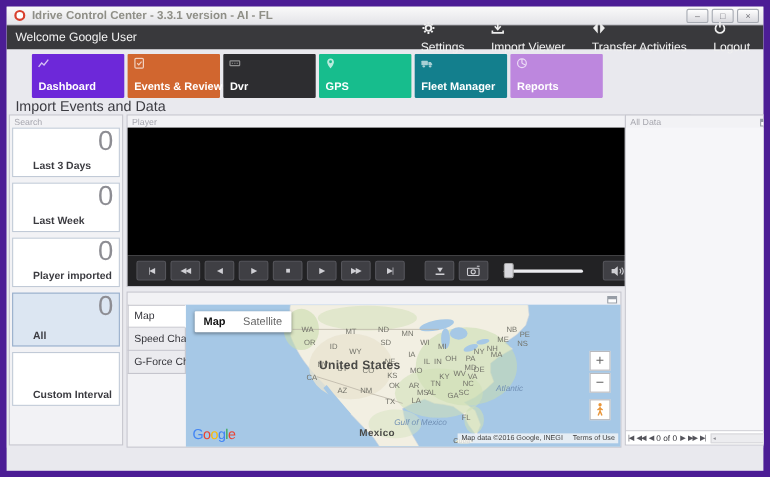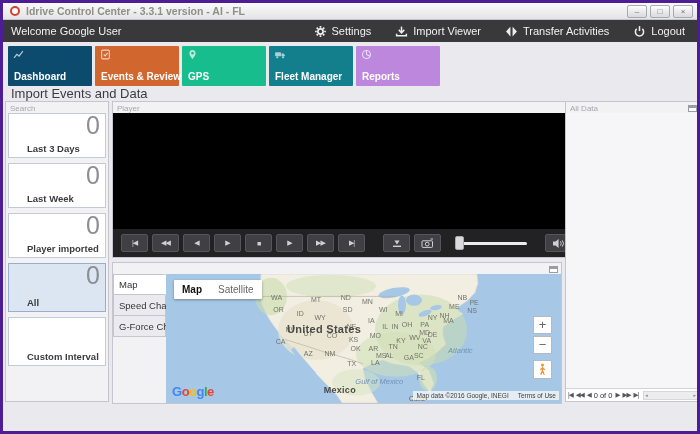--- a/index.html
+++ b/index.html
@@ -1,31 +1,31 @@
 <!DOCTYPE html>
 <html><head>
 <meta charset="utf-8">
 <style>
   * { margin:0; padding:0; box-sizing:border-box; }
   html,body { width:700px; height:434px; }
   body { font-family:"Liberation Sans", sans-serif; background:#d4d4d8; }
-  .window { width:700px; height:434px; position:relative; background:#e9e9ee; border:3px solid #4c1d95; overflow:hidden; }
+  .window { width:700px; height:434px; position:relative; background:#e9e9ee; border:6px solid #4c1d95; overflow:hidden; }
 
   
   .titlebar { height:17px; background:linear-gradient(#fafafa,#e4e4e8); display:flex; align-items:center; padding:0 4px 0 7px; border-bottom:1px solid #c4c4ca; }
   .app-logo { width:10px; height:10px; border:2px solid #d8402e; border-radius:50%; background:#fff; margin-right:6px; flex:none; }
   .title-text { font-size:10.5px; font-weight:bold; color:#8f8f87; white-space:nowrap; }
   .win-btns { margin-left:auto; display:flex; gap:3px; }
   .win-btn { width:20px; height:13px; background:linear-gradient(#fefefe,#d9d9de); border:1px solid #a6aab2; border-radius:2px; font-size:8px; line-height:11px; text-align:center; color:#6d6d74; cursor:default; }
 
   
   .toolbar { height:22px; background:#39393c; display:flex; align-items:center; padding:0 12px 0 8px; }
   .welcome { color:#f2f2f2; font-size:11px; }
   .tb-actions { margin-left:auto; display:flex; align-items:center; gap:24px; }
-  .tb-action { display:flex; gap:5px; color:#f0f0f0; font-size:11px; cursor:pointer; }
+  .tb-action { display:flex; gap:5px; color:#f0f0f0; font-size:11px; cursor:pointer;flex-direction:column; }
   .tb-action svg { display:block; }
 
   
   .tabs-row { display:flex; gap:3px; padding:4px 0 0 5px; height:44px; background:#e9e9ee; }
   .nav-tab { width:84px; height:40px; position:relative; padding:3px 5px; color:#fff; cursor:pointer; border-radius:1px; }
   .nav-tab .tab-label { position:absolute; left:6px; bottom:4px; font-size:10px; font-weight:bold; white-space:nowrap; }
   .nav-tab svg { opacity:.7; display:block; }
 
   .page-title { height:15px; font-size:13px; color:#3b3b41; padding-left:8px; background:#e9e9ee; }
 
@@ -70,21 +70,21 @@
   .country-lbl { position:absolute; font-size:11px; font-weight:bold; color:#4a4a47; transform:translate(-50%,-50%); letter-spacing:.3px; white-space:nowrap; }
   .mexico-lbl { font-size:9px; }
   .water-lbl { position:absolute; font-size:7.5px; font-style:italic; color:#7291b5; transform:translate(-50%,-50%); white-space:nowrap; }
   .cuba-lbl { position:absolute; font-size:6.5px; color:#5d5d54; transform:translate(-50%,-50%); }
   .mapsat { position:absolute; top:6px; left:8px; background:#fff; box-shadow:0 1px 3px rgba(0,0,0,.35); display:flex; border-radius:1px; }
   .mapsat .opt { padding:4px 8px; font-size:10px; color:#666; cursor:pointer; }
   .mapsat .opt.sel { font-weight:bold; color:#111; }
   .zoomctl { position:absolute; right:9px; top:42px; width:19px; }
   .zbtn { height:18px; background:#fff; border:1px solid #b9b9bd; text-align:center; font-size:13px; color:#666; line-height:15px; margin-bottom:2px; cursor:pointer; }
   .pegman { position:absolute; right:9px; top:86px; width:19px; height:19px; background:#fff; border:1px solid #b9b9bd; display:flex; align-items:center; justify-content:center; cursor:pointer; }
-  .g-logo { position:absolute; left:6px; bottom:4px; font-size:13px; font-weight:bold; letter-spacing:-.5px; }
+  .g-logo { position:absolute; left:6px; bottom:4px; font-size:13px; font-weight:normal; letter-spacing:-.5px; }
   .attr { position:absolute; right:2px; bottom:3px; display:flex; gap:9px; font-size:6.5px; color:#3e3e3e; background:rgba(247,247,247,.78); padding:1px 3px; }
   .attr .terms { cursor:pointer; }
 
   
   .alldata-panel { left:562px; top:0; width:136px; height:301px; }
   .alldata-body { flex:1; background:#f6f6f9; }
   .pager { height:13px; flex:none; background:#fff; border-top:1px solid #d2d2d8; display:flex; align-items:center; padding:0 2px; gap:3px; font-size:6.5px; color:#55555c; }
   .pg-btn { cursor:pointer; letter-spacing:-1px; }
   .pg-txt { font-size:7.5px; color:#2f2f35; letter-spacing:0; }
   .pager-scroll { flex:1; align-self:center; height:9px; background:#ececef; border:1px solid #d7d7db; margin-left:2px; display:flex; align-items:center; justify-content:space-between; font-size:5px; color:#8a8a90; padding:0 1px; cursor:pointer; }
@@ -145,34 +145,43 @@
               <path d="M3.4,3.6 a3.8,3.8 0 1,0 5.2,0"></path>
               <path d="M6,1 V5.6"></path>
             </g>
           </svg>
         <span>Logout</span>
       </span>
     </span>
   </div>
 
   <div class="tabs-row">
-    <div class="nav-tab" style="background-color: #0c4a6e;">
+    <div class="nav-tab" style="background-color: #6d28d9; margin-left: 18px;">
       <svg width="11" height="11" viewBox="0 0 10 10">
           <path d="M1,8 L3.5,4.8 L5.5,6.4 L9,2" stroke="#fff" stroke-width="1.1" fill="none"></path>
         </svg>
       <span class="tab-label">Dashboard</span>
     </div>
     <div class="nav-tab" style="background-color: rgb(209, 102, 47);">
       <svg width="11" height="11" viewBox="0 0 10 10">
           <g stroke="#fff" stroke-width="1" fill="none">
             <rect x="1.5" y="1" width="7" height="8" rx="1"></rect>
             <path d="M3.4,5 L4.7,6.3 L7,3.6"></path>
           </g>
         </svg>
       <span class="tab-label">Events &amp; Reviews</span>
+    </div>
+    <div class="nav-tab" style="background-color: rgb(45, 45, 48);">
+      <svg width="11" height="11" viewBox="0 0 10 10">
+          <g stroke="#bbb" stroke-width="1" fill="none">
+            <rect x="1" y="3" width="8" height="4" rx=".5"></rect>
+            <path d="M2.5,5 h1 M4.5,5 h1 M6.5,5 h1" stroke-width=".8"></path>
+          </g>
+        </svg>
+      <span class="tab-label">Dvr</span>
     </div>
     <div class="nav-tab" style="background-color: rgb(23, 189, 141);">
       <svg width="11" height="11" viewBox="0 0 10 10">
           <path d="M5,1 C3.3,1 2.2,2.3 2.2,3.9 C2.2,6 5,9.2 5,9.2 C5,9.2 7.8,6 7.8,3.9 C7.8,2.3 6.7,1 5,1 Z M5,5 A1.2,1.2 0 1,1 5,2.6 A1.2,1.2 0 0,1 5,5 Z" fill="#fff" fill-rule="evenodd"></path>
         </svg>
       <span class="tab-label">GPS</span>
     </div>
     <div class="nav-tab" style="background-color: rgb(19, 127, 141);">
       <svg width="12" height="11" viewBox="0 0 11 10">
           <g fill="#fff" opacity=".9">

